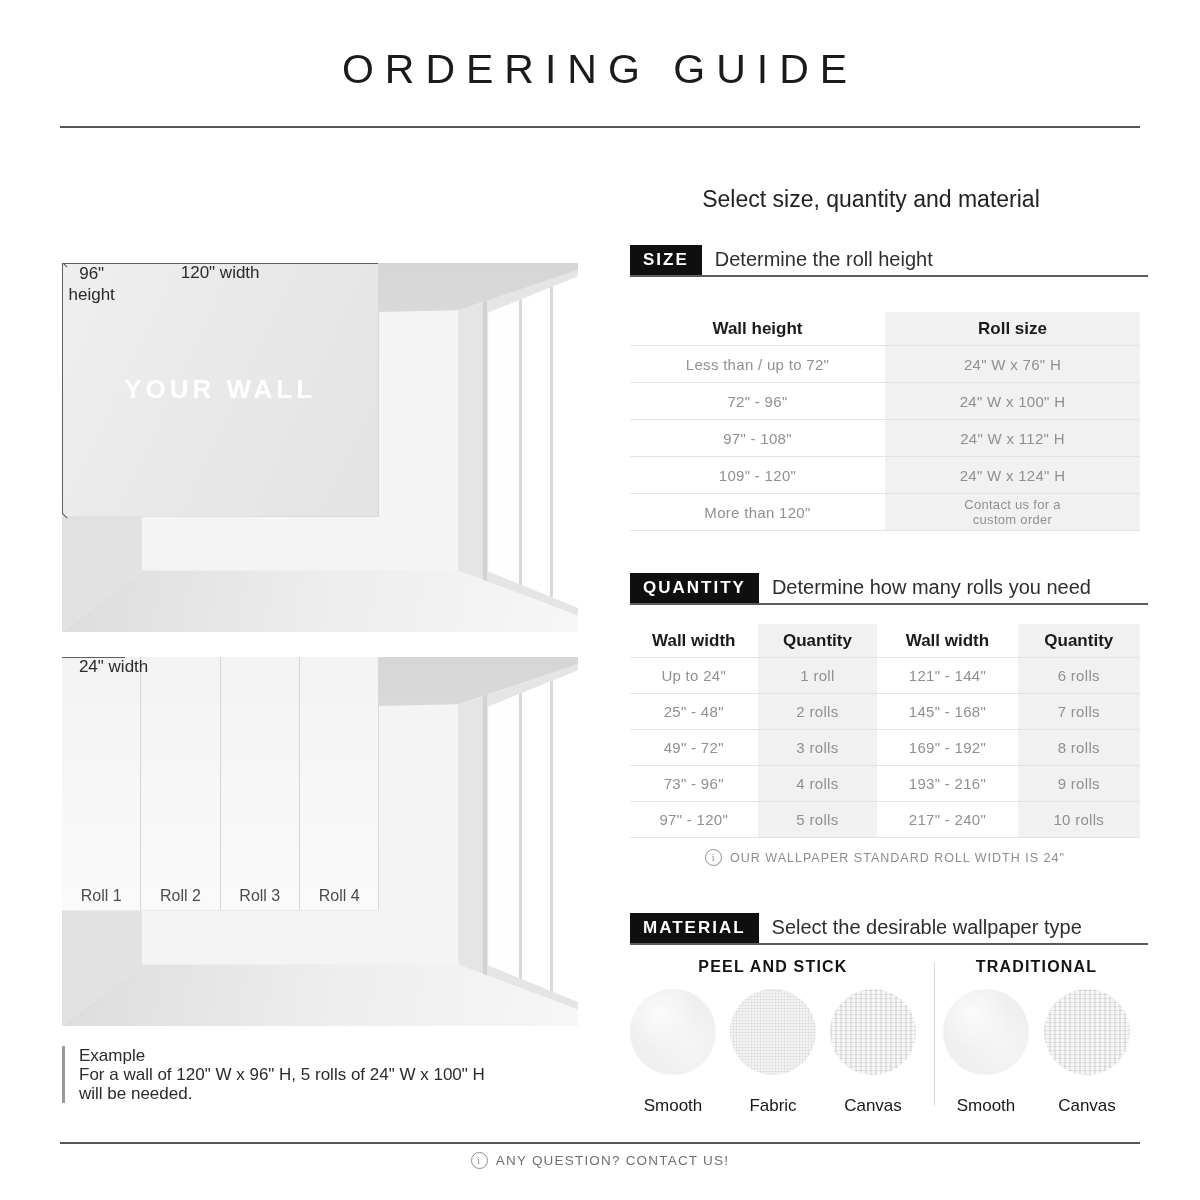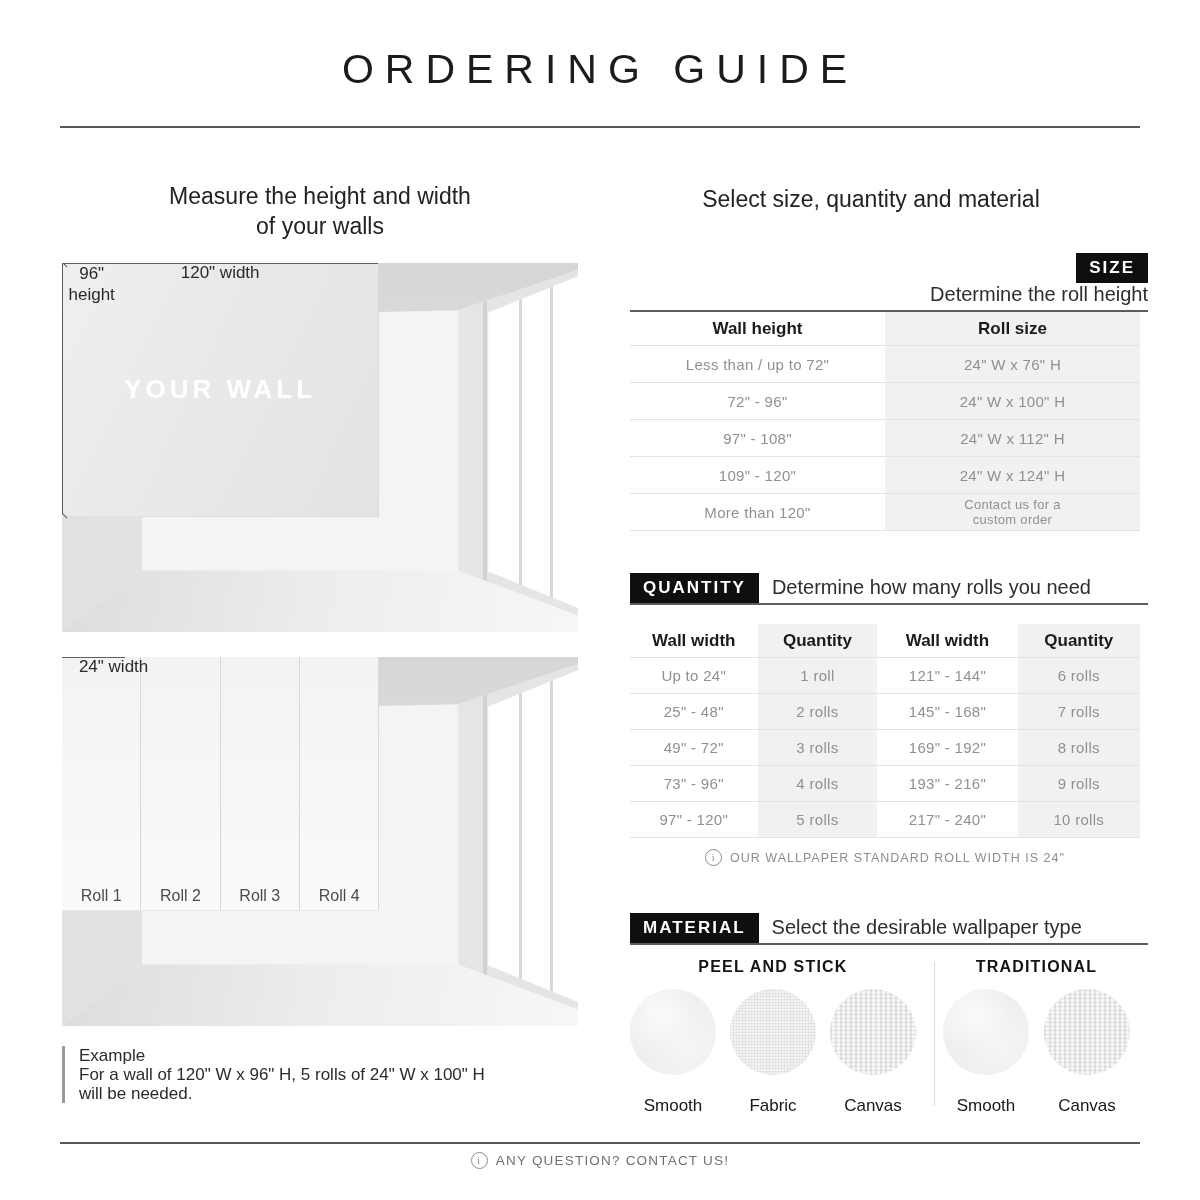--- a/index.html
+++ b/index.html
@@ -70,21 +70,21 @@
   .width-label2{position:absolute;left:11.5%;top:88%;width:20%;text-align:center;
                 font-size:17px;color:#2a2a2a;}
 
   
   .example{position:absolute;left:62px;top:1046px;width:470px;border-left:3px solid #9a9a9a;
            padding-left:14px;font-size:17px;line-height:19px;color:#2b2b2b;}
 
   
   .section-head{position:absolute;left:630px;width:518px;display:flex;align-items:flex-end;
                 border-bottom:2px solid #5c5c5c;}
-  .sh-size{top:253px;flex-direction:column;} .sh-qty{top:573px;} .sh-mat{top:913px;}
+  .sh-size{top:245px;} .sh-qty{top:573px;} .sh-mat{top:913px;}
   .badge{background:#0f0f0f;color:#fff;font-weight:bold;font-size:17px;letter-spacing:2px;
          padding:5px 13px;}
   .section-title{font-size:20px;color:#2e2e2e;margin-left:13px;padding-bottom:4px;}
 
   
   .tbl{position:absolute;left:630px;width:510px;font-size:15px;color:#909090;letter-spacing:0.3px;}
   .size-table{top:312px;}
   .qty-table{top:624px;}
   .trow{display:flex;align-items:stretch;border-bottom:1px solid #e3e3e3;}
   .trow>div{display:flex;align-items:center;justify-content:center;text-align:center;}
@@ -133,22 +133,20 @@
           justify-content:center;gap:8px;font-size:13.5px;letter-spacing:1.2px;color:#707070;}
 </style>
 </head>
 <body>
 
 <div class="page">
 
   <div class="title">ORDERING GUIDE</div>
   <div class="rule rule-top"></div>
 
-  <div class="left-heading pre">Measure the height and width
-of your walls</div>
 
   <div class="room room1">
     <div class="ceiling"></div>
     <div class="left-wall"></div>
     <div class="floor"></div>
     <div class="window-wall">
         <div class="jamb"></div>
       </div>
     <div class="window-glass">
       <div class="mullion m1"></div>

